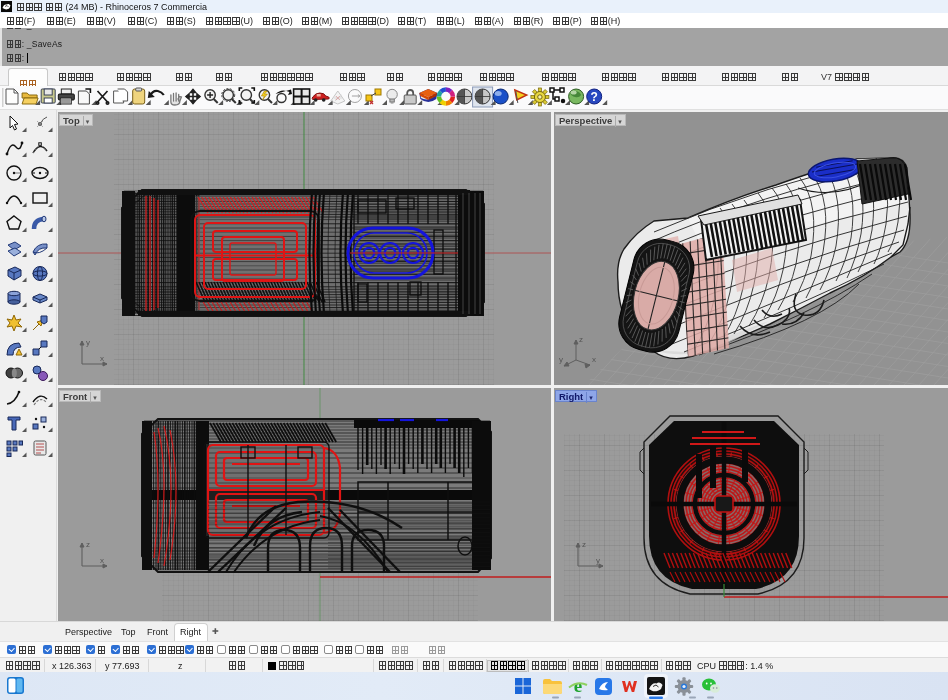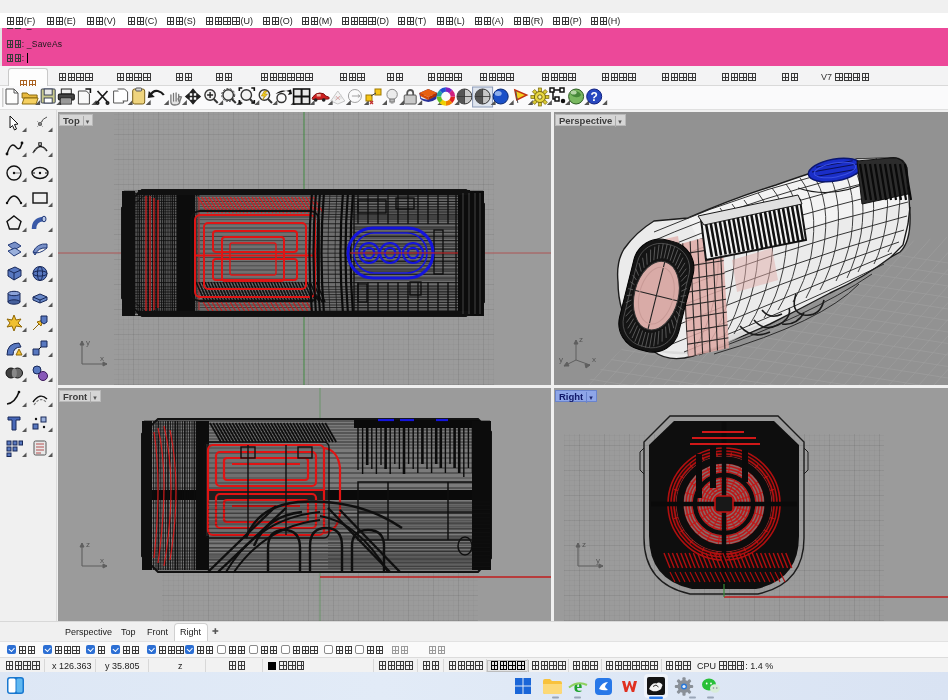--- a/index.html
+++ b/index.html
@@ -29,21 +29,21 @@
 linear-gradient(#000,#000) 0 4px/100% 1.2px no-repeat,
 linear-gradient(#000,#000) 0 100%/100% 1px no-repeat,
 linear-gradient(#000,#000) 0 0/1.2px 100% no-repeat,
 linear-gradient(#000,#000) 100% 0/1px 100% no-repeat,
 linear-gradient(#000,#000) 55% 0/1.2px 100% no-repeat}
 .zs{width:6.5px;height:7.5px}
 
 #title{left:0;top:0;width:948px;height:13px;background:#e9f1fb;font-size:9px;color:#111}
 #menu{left:0;top:13px;width:948px;height:14.5px;background:#fff}
 .mi{position:absolute;top:3px;font-size:9px;color:#222}
-#cmd{left:0;top:27.5px;width:948px;height:38.5px;background:#ec4899;border-left:2px solid #e3e3e3;overflow:hidden}
+#cmd{left:0;top:27.5px;width:948px;height:38.5px;background:#a3a3a3;border-left:2px solid #e3e3e3;overflow:hidden}
 .cl{position:absolute;left:4px;font-size:8.5px;color:#1a1a1a;letter-spacing:.2px}
 #tabs{left:0;top:66px;width:948px;height:20px;background:#f3f3f4;border-bottom:1px solid #d9d9d9}
 .tb{position:absolute;top:6px;font-size:9px;color:#333}
 #acttab{position:absolute;left:8px;top:2px;width:40px;height:18px;background:#fdfdfd;border:1px solid #c9c9c9;border-bottom:none;border-radius:3px 3px 0 0;text-align:center;padding-top:4px}
 #toolbar{left:0;top:86px;width:948px;height:24px;background:#fafafb;border-bottom:1px solid #e0e0e0}
 #sidebar{left:0;top:110px;width:57px;height:511px;background:#f0f0f0;border-right:1px solid #dcdcdc}
 #vps{left:57px;top:110px;width:891px;height:511px;background:#f0f0f0}
 .vp{position:absolute;overflow:hidden;background-color:#9b9b9b;
 background-image:repeating-linear-gradient(90deg,rgba(20,20,20,.06) 0 1px,transparent 1px 25px),
 repeating-linear-gradient(0deg,rgba(20,20,20,.06) 0 1px,transparent 1px 25px),
@@ -60,20 +60,28 @@
 .ck.off{background:#fff;border:1px solid #8a8a8a}
 .ol{position:absolute;top:3px;font-size:9px;color:#1b1b1b}
 #status{left:0;top:657px;width:948px;height:15px;background:#f2f2f2;border-top:1px solid #dcdcdc;font-size:9px;color:#222}
 .sc{position:absolute;top:2.5px}
 .sep{position:absolute;top:1px;width:1px;height:13px;background:#d8d8d8}
 #taskbar{left:0;top:672px;width:948px;height:28px;background:linear-gradient(90deg,#dde7f5,#e2ebf7 40%,#d9e3f3)}
 </style></head>
 <body>
 <div id="app">
 
+<div class="abs" id="title">
+ <svg class="abs" style="left:1px;top:1px" width="11" height="11" viewBox="0 0 11 11">
+        <rect width="11" height="11" fill="#0a0a0a"></rect>
+        <path d="M1.5 7 C2.5 4,4 3,5.5 3.5 C7 2.5,8.5 3,9.5 4.5 L8.5 7 C7 8.5,5 8.8,3.5 8 Z" fill="#fff"></path>
+        <path d="M4 5.5 l2 -1 l1.5 1.5" stroke="#0a0a0a" stroke-width=".7" fill="none"></path>
+      </svg>
+ <span class="abs" style="left:16px;top:2px"><i class="z"></i><i class="z"></i><i class="z"></i>&nbsp;<i class="z"></i><i class="z"></i> (24 MB) - Rhinoceros 7 Commercia</span>
+</div>
 
 <div class="abs" id="menu">
  <span class="mi" style="left:6px"><i class="z"></i><i class="z"></i>(F)</span>
  <span class="mi" style="left:46px"><i class="z"></i><i class="z"></i>(E)</span>
  <span class="mi" style="left:86px"><i class="z"></i><i class="z"></i>(V)</span>
  <span class="mi" style="left:127px"><i class="z"></i><i class="z"></i>(C)</span>
  <span class="mi" style="left:166px"><i class="z"></i><i class="z"></i>(S)</span>
  <span class="mi" style="left:205px"><i class="z"></i><i class="z"></i><i class="z"></i><i class="z"></i>(U)</span>
  <span class="mi" style="left:262px"><i class="z"></i><i class="z"></i>(O)</span>
  <span class="mi" style="left:301px"><i class="z"></i><i class="z"></i>(M)</span>
@@ -1435,21 +1443,21 @@
       <span class="ol" style="left:366px"><i class="z"></i><i class="z"></i></span>
  <span class="ol" style="left:391px"><i class="z zg"></i><i class="z zg"></i></span>
  <span class="ol" style="left:428px"><i class="z zg"></i><i class="z zg"></i></span>
  </div>
 
 <div class="abs" id="status">
  <span class="sc" style="left:5px"><i class="z"></i><i class="z"></i><i class="z"></i><i class="z"></i></span>
  <span class="sep" style="left:44px"></span>
  <span class="sc" style="left:52px">x 126.363</span>
  <span class="sep" style="left:95px"></span>
- <span class="sc" style="left:105px">y 35.805</span>
+ <span class="sc" style="left:105px">y 77.693</span>
  <span class="sep" style="left:148px"></span>
  <span class="sc" style="left:178px">z</span>
  <span class="sep" style="left:205px"></span>
  <span class="sc" style="left:228px"><i class="z"></i><i class="z"></i></span>
  <span class="sep" style="left:262px"></span>
  <span class="sc" style="left:268px"><span style="display:inline-block;width:8px;height:8px;background:#000;vertical-align:-1px"></span>&nbsp;<i class="z"></i><i class="z"></i><i class="z"></i></span>
  <span class="sep" style="left:373px"></span>
  <span class="sc" style="left:378px"><i class="z"></i><i class="z"></i><i class="z"></i><i class="z"></i></span>
  <span class="sep" style="left:417px"></span>
  <span class="sc" style="left:422px"><i class="z"></i><i class="z"></i></span>

